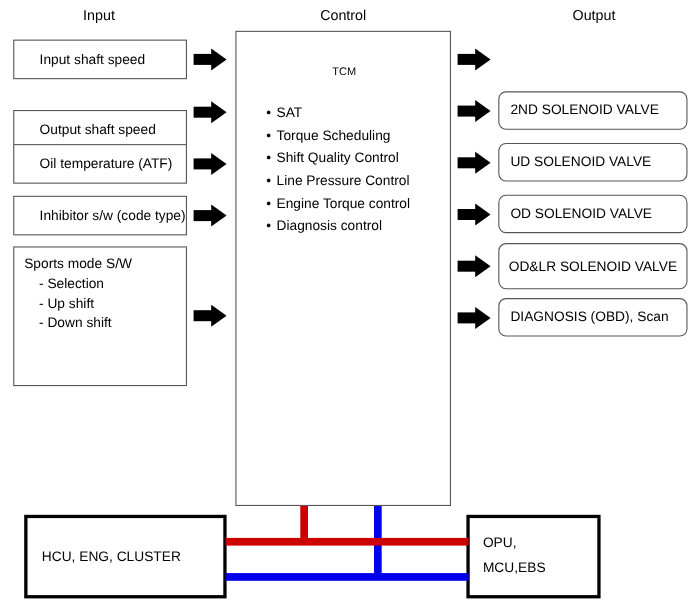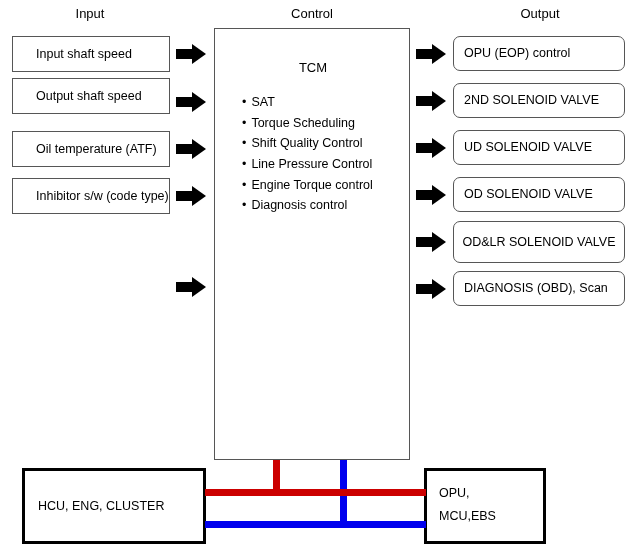--- a/index.html
+++ b/index.html
@@ -44,21 +44,21 @@
     display: flex;
     align-items: center;
     padding-left: 23px;
   }
   .in-box.tall {
     display: block;
     padding: 7px 0 0 9px;
     line-height: 1.42;
   }
   #in-1 { top: 36px;  height: 36px; }
-  #in-2 { top: 78px;  height: 36px; }
+  #in-2 { top: 100px;  height: 36px; }
   #in-3 { top: 131px; height: 36px; }
   #in-4 { top: 178px; height: 36px; }
   #in-5 { top: 224px; height: 127px; }
 
   .in-sub { padding-left: 10px; white-space: pre; }
 
   
   .out-box {
     position: absolute;
     left: 453px;
@@ -94,21 +94,21 @@
     box-sizing: border-box;
     border: 1px solid #565656;
     background: #ffffff;
   }
   #tcm-title {
     position: absolute;
     left: 0;
     top: 31px;
     width: 196px;
     text-align: center;
-    font-size: 13px;
+    font-size: 10px;
     color: #000000;
   }
   #tcm-list {
     position: absolute;
     left: 27px;
     top: 63px;
     font-size: 12.5px;
     color: #000000;
     line-height: 1.65;
   }
@@ -229,20 +229,26 @@
     <span>Input shaft speed</span>
   </div>
   <div id="in-2" class="in-box">
     <span>Output shaft speed</span>
   </div>
   <div id="in-3" class="in-box">
     <span>Oil temperature (ATF)</span>
   </div>
   <div id="in-4" class="in-box">
     <span>Inhibitor s/w (code type)</span>
+  </div>
+  <div id="in-5" class="in-box tall">
+    <div>Sports mode S/W</div>
+    <div class="in-sub"> - Selection</div>
+    <div class="in-sub"> - Up shift</div>
+    <div class="in-sub"> - Down shift</div>
   </div>
 
   <div id="arr-i1" class="arrow">
       <span class="shaft"></span>
       <span class="head"></span>
     </div>
   <div id="arr-i2" class="arrow">
       <span class="shaft"></span>
       <span class="head"></span>
     </div>
@@ -289,23 +295,20 @@
     </div>
   <div id="arr-o5" class="arrow">
       <span class="shaft"></span>
       <span class="head"></span>
     </div>
   <div id="arr-o6" class="arrow">
       <span class="shaft"></span>
       <span class="head"></span>
     </div>
 
-  <div id="out-1" class="out-box left-align">
-    <span>OPU (EOP) control</span>
-  </div>
   <div id="out-2" class="out-box left-align">
     <span>2ND SOLENOID VALVE</span>
   </div>
   <div id="out-3" class="out-box left-align">
     <span>UD SOLENOID VALVE</span>
   </div>
   <div id="out-4" class="out-box left-align">
     <span>OD SOLENOID VALVE</span>
   </div>
   <div id="out-5" class="out-box">

